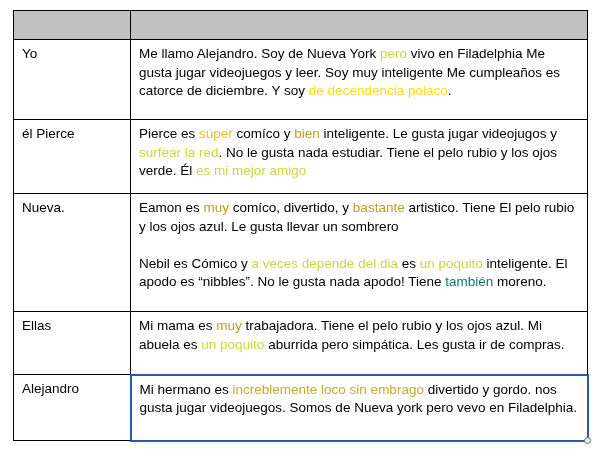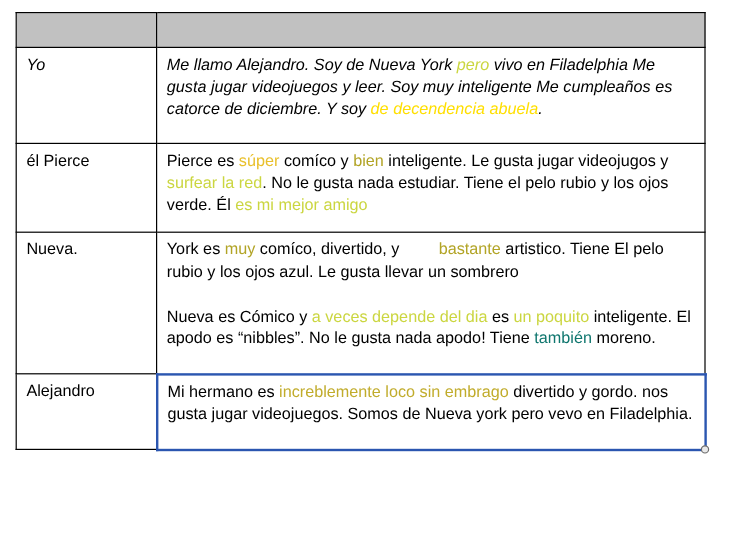--- a/index.html
+++ b/index.html
@@ -29,21 +29,21 @@
     line-height: 18.5px;
     color: var(--text, #000);
     box-sizing: border-box;
     word-wrap: break-word;
   }
   .header-row td {
     background: var(--header-bg, #c0c0c0);
     height: 29px;
     padding: 2px 8px;
   }
-  #rows tr:nth-child(1) td { height: 80px; font-style: italic; }
+  #rows tr:nth-child(1) td { height: 80px; }
   #rows tr:nth-child(2) td { height: 74px; }
   #rows tr:nth-child(3) td { height: 118px; }
   #rows tr:nth-child(4) td { height: 63px; }
   #rows tr:nth-child(5) td { height: 66px; }
   .content-cell p { margin: 0; }
   .content-cell p + p { margin-top: 18.5px; }
   td.selected {
     border: 2px solid var(--selection, #2b56b0);
     position: relative;
   }
@@ -70,34 +70,40 @@
   <tbody>
     <tr class="header-row">
       <td></td>
       <td></td>
     </tr>
   </tbody>
   <tbody id="rows">
       <tr>
     <td class="label-cell">Yo</td>
     <td class="content-cell">
-          <p><span>Me llamo Alejandro. Soy de Nueva York </span><span style="color: rgb(203, 214, 64); text-align: center;">pero</span><span> vivo en Filadelphia Me gusta jugar videojuegos y leer. Soy muy inteligente Me cumpleaños es catorce de diciembre. Y soy </span><span style="color: rgb(255, 223, 0);">de decendencia abuela</span><span>.</span></p>
+          <p><span>Me llamo Alejandro. Soy de Nueva York </span><span style="color: rgb(203, 214, 64); text-align: center;">pero</span><span> vivo en Filadelphia Me gusta jugar videojuegos y leer. Soy muy inteligente Me cumpleaños es catorce de diciembre. Y soy </span><span style="color: rgb(255, 223, 0);">de decendencia polaco</span><span>.</span></p>
         </td>
   </tr>
       <tr>
     <td class="label-cell">él Pierce</td>
     <td class="content-cell">
           <p><span>Pierce es </span><span style="color: rgb(233, 192, 44);">súper</span><span> comíco y </span><span style="color: rgb(178, 164, 38);">bien</span><span> inteligente. Le gusta jugar videojugos y </span><span style="color: rgb(203, 214, 64);">surfear la red</span><span>. No le gusta nada estudiar. Tiene el pelo rubio y los ojos verde. Él </span><span style="color: rgb(203, 214, 64);">es mi mejor amigo</span></p>
         </td>
   </tr>
       <tr>
     <td class="label-cell">Nueva.</td>
     <td class="content-cell">
-          <p><span>York es </span><span style="color: rgb(178, 164, 38);">muy</span><span> comíco, divertido, y </span><span style="color: rgb(178, 164, 38); margin-left: 29px;">bastante</span><span> artistico. Tiene El pelo rubio y los ojos azul. Le gusta llevar un sombrero</span></p>
-          <p><span>Nueva es Cómico y </span><span style="color: rgb(203, 214, 64);">a veces depende del dia</span><span> es </span><span style="color: rgb(203, 214, 64);">un poquito</span><span> inteligente. El apodo es “nibbles”. No le gusta nada apodo! Tiene </span><span style="color: #0f766e;">también</span><span> moreno.</span></p>
+          <p><span>Eamon es </span><span style="color: rgb(178, 164, 38);">muy</span><span> comíco, divertido, y </span><span style="color: rgb(178, 164, 38);">bastante</span><span> artistico. Tiene El pelo rubio y los ojos azul. Le gusta llevar un sombrero</span></p>
+          <p><span>Nebil es Cómico y </span><span style="color: rgb(203, 214, 64);">a veces depende del dia</span><span> es </span><span style="color: rgb(203, 214, 64);">un poquito</span><span> inteligente. El apodo es “nibbles”. No le gusta nada apodo! Tiene </span><span style="color: #0f766e;">también</span><span> moreno.</span></p>
+        </td>
+  </tr>
+      <tr>
+    <td class="label-cell">Ellas</td>
+    <td class="content-cell">
+          <p><span>Mi mama es </span><span style="color: rgb(178, 164, 38);">muy</span><span> trabajadora. Tiene el pelo rubio y los ojos azul. Mi abuela es </span><span style="color: rgb(203, 214, 64);">un poquito</span><span> aburrida pero simpática. Les gusta ir de compras.</span></p>
         </td>
   </tr>
       <tr>
     <td class="label-cell">Alejandro</td>
     <td class="content-cell selected">
           <p><span>Mi hermano es </span><span style="color: rgb(193, 172, 44); margin-top: 48px;">increblemente loco sin embrago</span><span> divertido y gordo. nos gusta jugar videojuegos. Somos de Nueva york pero vevo en Filadelphia.</span></p>
           <div class="resize-handle"></div>
         </td>
   </tr>
     </tbody>

